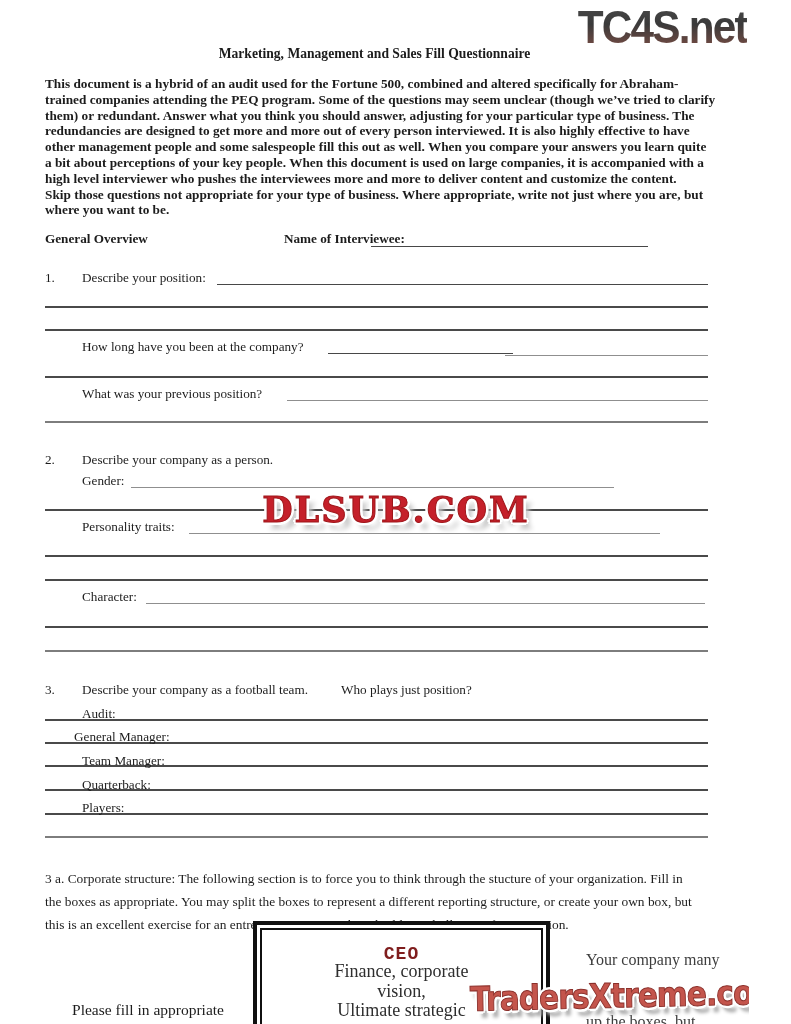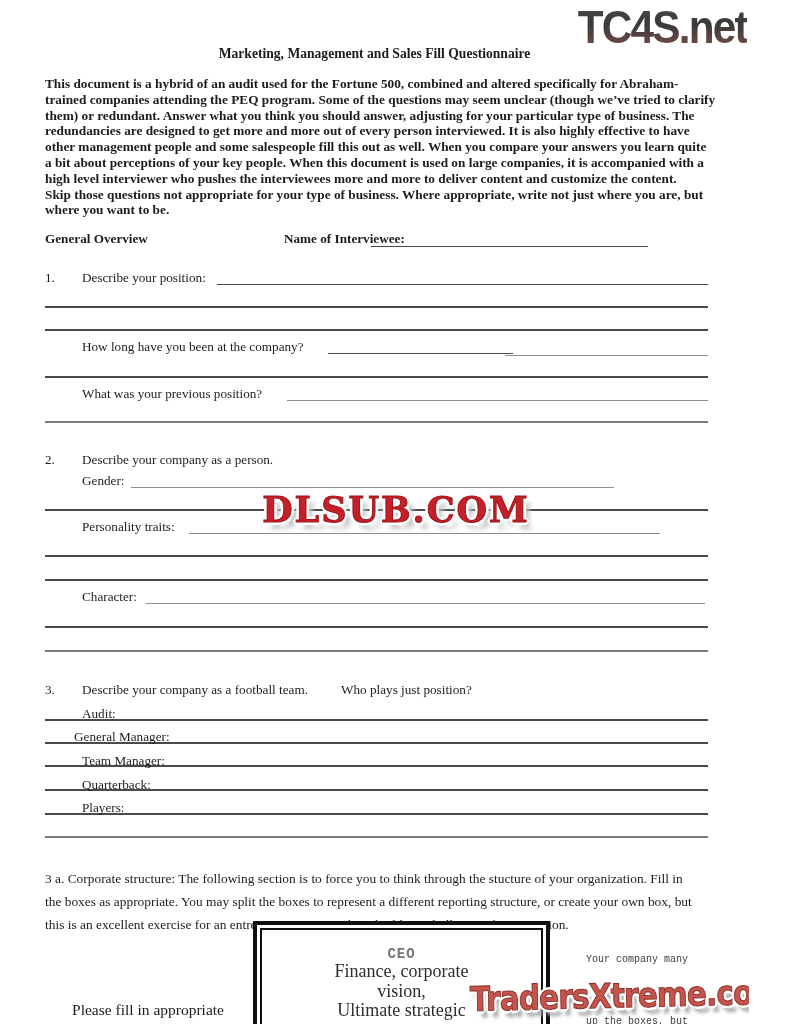--- a/index.html
+++ b/index.html
@@ -37,28 +37,28 @@
            font-weight:bold;font-size:34px;line-height:36px;letter-spacing:-1px;
            color:#c4554c;-webkit-text-stroke:1px #8a2f2a;
            transform:scaleX(.87) rotate(-1.2deg);transform-origin:0 50%;z-index:20;
            text-shadow:-2px -2px 0 #fff,2px -2px 0 #fff,-2px 2px 0 #fff,2px 2px 0 #fff,
                        -3px 0 0 #fff,3px 0 0 #fff,0 -3px 0 #fff,0 3px 0 #fff,5px 7px 4px #ababab;}
   
   .ceo-box{position:absolute;left:253px;top:921px;width:297px;height:150px;
            border:4px solid #101010;box-sizing:border-box;background:#fff;z-index:5;}
   .ceo-inner{position:absolute;inset:3px;border:2px solid #101010;box-sizing:border-box;
              text-align:center;padding-top:16px;}
-  .ceo-title{font-family:"Liberation Mono",monospace;font-weight:bold;font-size:14px;
-             letter-spacing:1px;line-height:16px;color:#737373;}
+  .ceo-title{font-family:"Liberation Mono",monospace;font-weight:bold;font-size:18px;
+             letter-spacing:1px;line-height:16px;color:#7f1d1d;}
   .ceo-desc{font-family:Liberation Serif, serif;font-size:18px;line-height:19.5px;
             white-space:pre-line;color:#2e2e2e;}
   .left-note{position:absolute;left:55px;top:1000px;width:186px;text-align:center;
              font-size:15.5px;line-height:20px;white-space:pre-line;z-index:3;}
-  .right-note{position:absolute;left:586px;font-family:Liberation Mono, monospace;
-              font-size:10px;line-height:16px;color:#3d3d3d;white-space:nowrap;z-index:3;}
+  .right-note{position:absolute;left:586px;font-family:Liberation Serif, serif;
+              font-size:16px;line-height:16px;color:#3d3d3d;white-space:nowrap;z-index:3;}
 </style>
 </head>
 <body>
 
 <div class="page">
 
   <div class="tc4s">TC4S.net</div>
 
   <div class="title">Marketing, Management and Sales Fill Questionnaire</div>
   <div class="intro">This document is a hybrid of an audit used for the Fortune 500, combined and altered specifically for Abraham-

